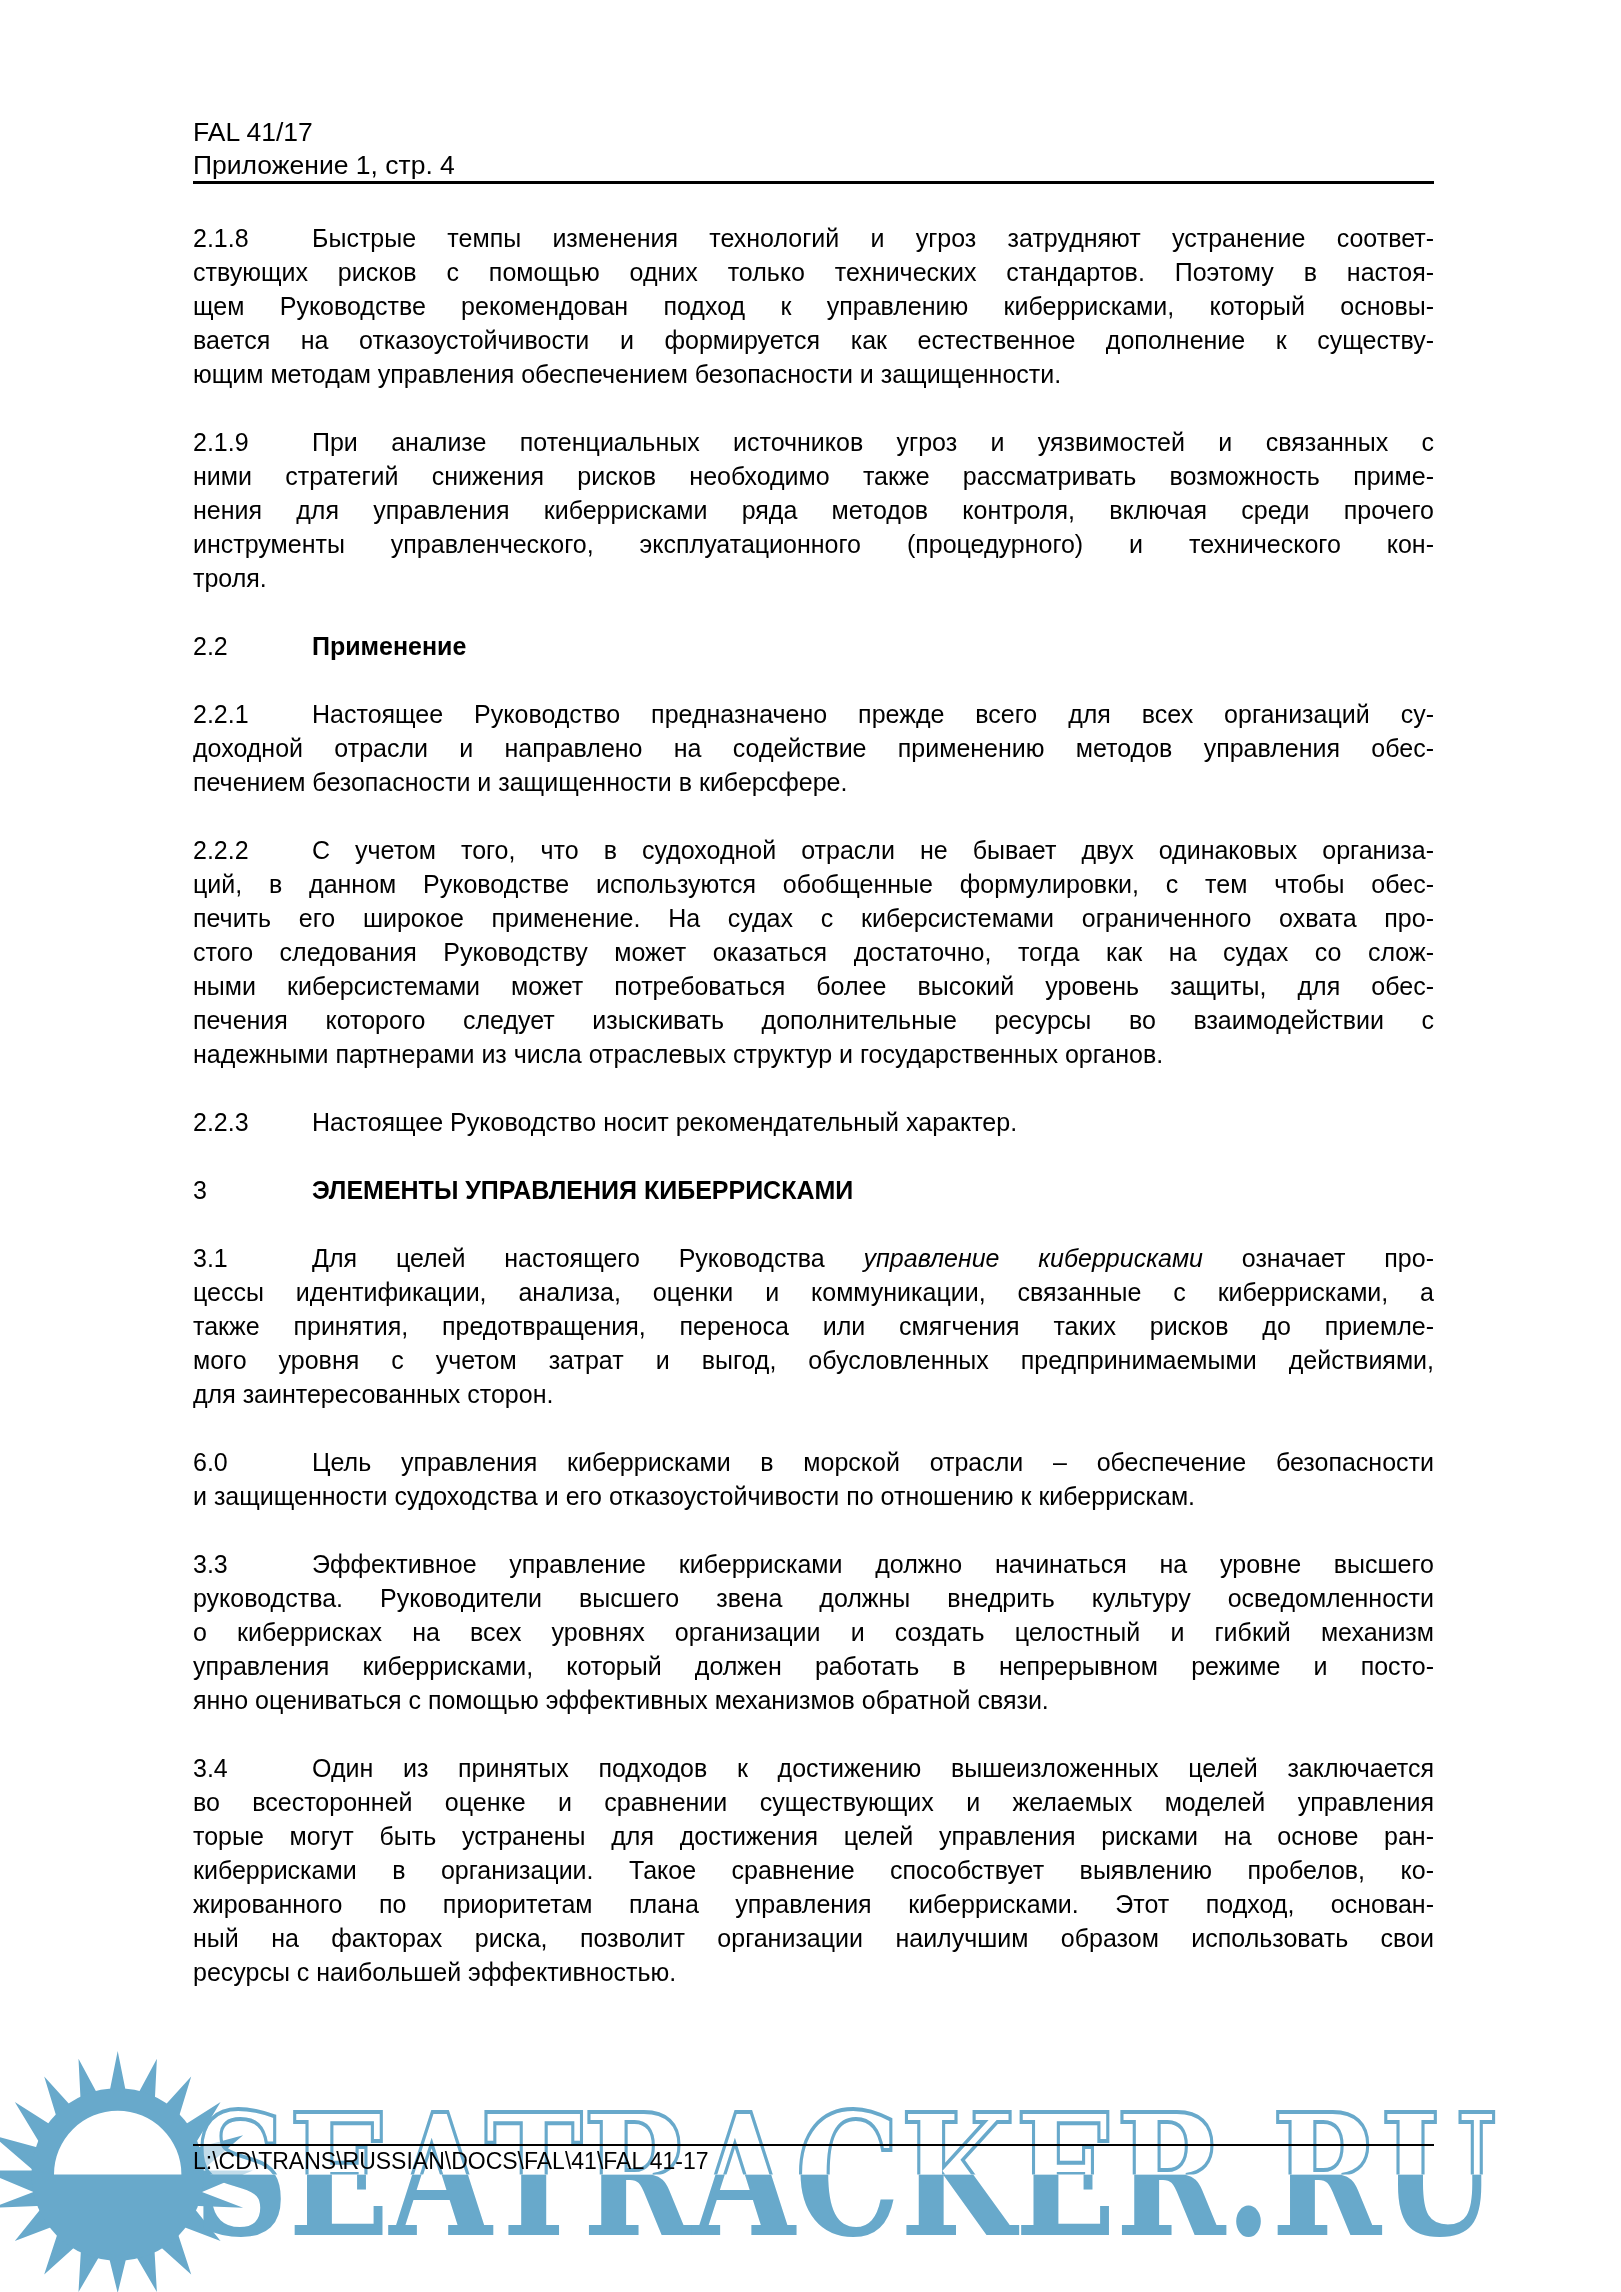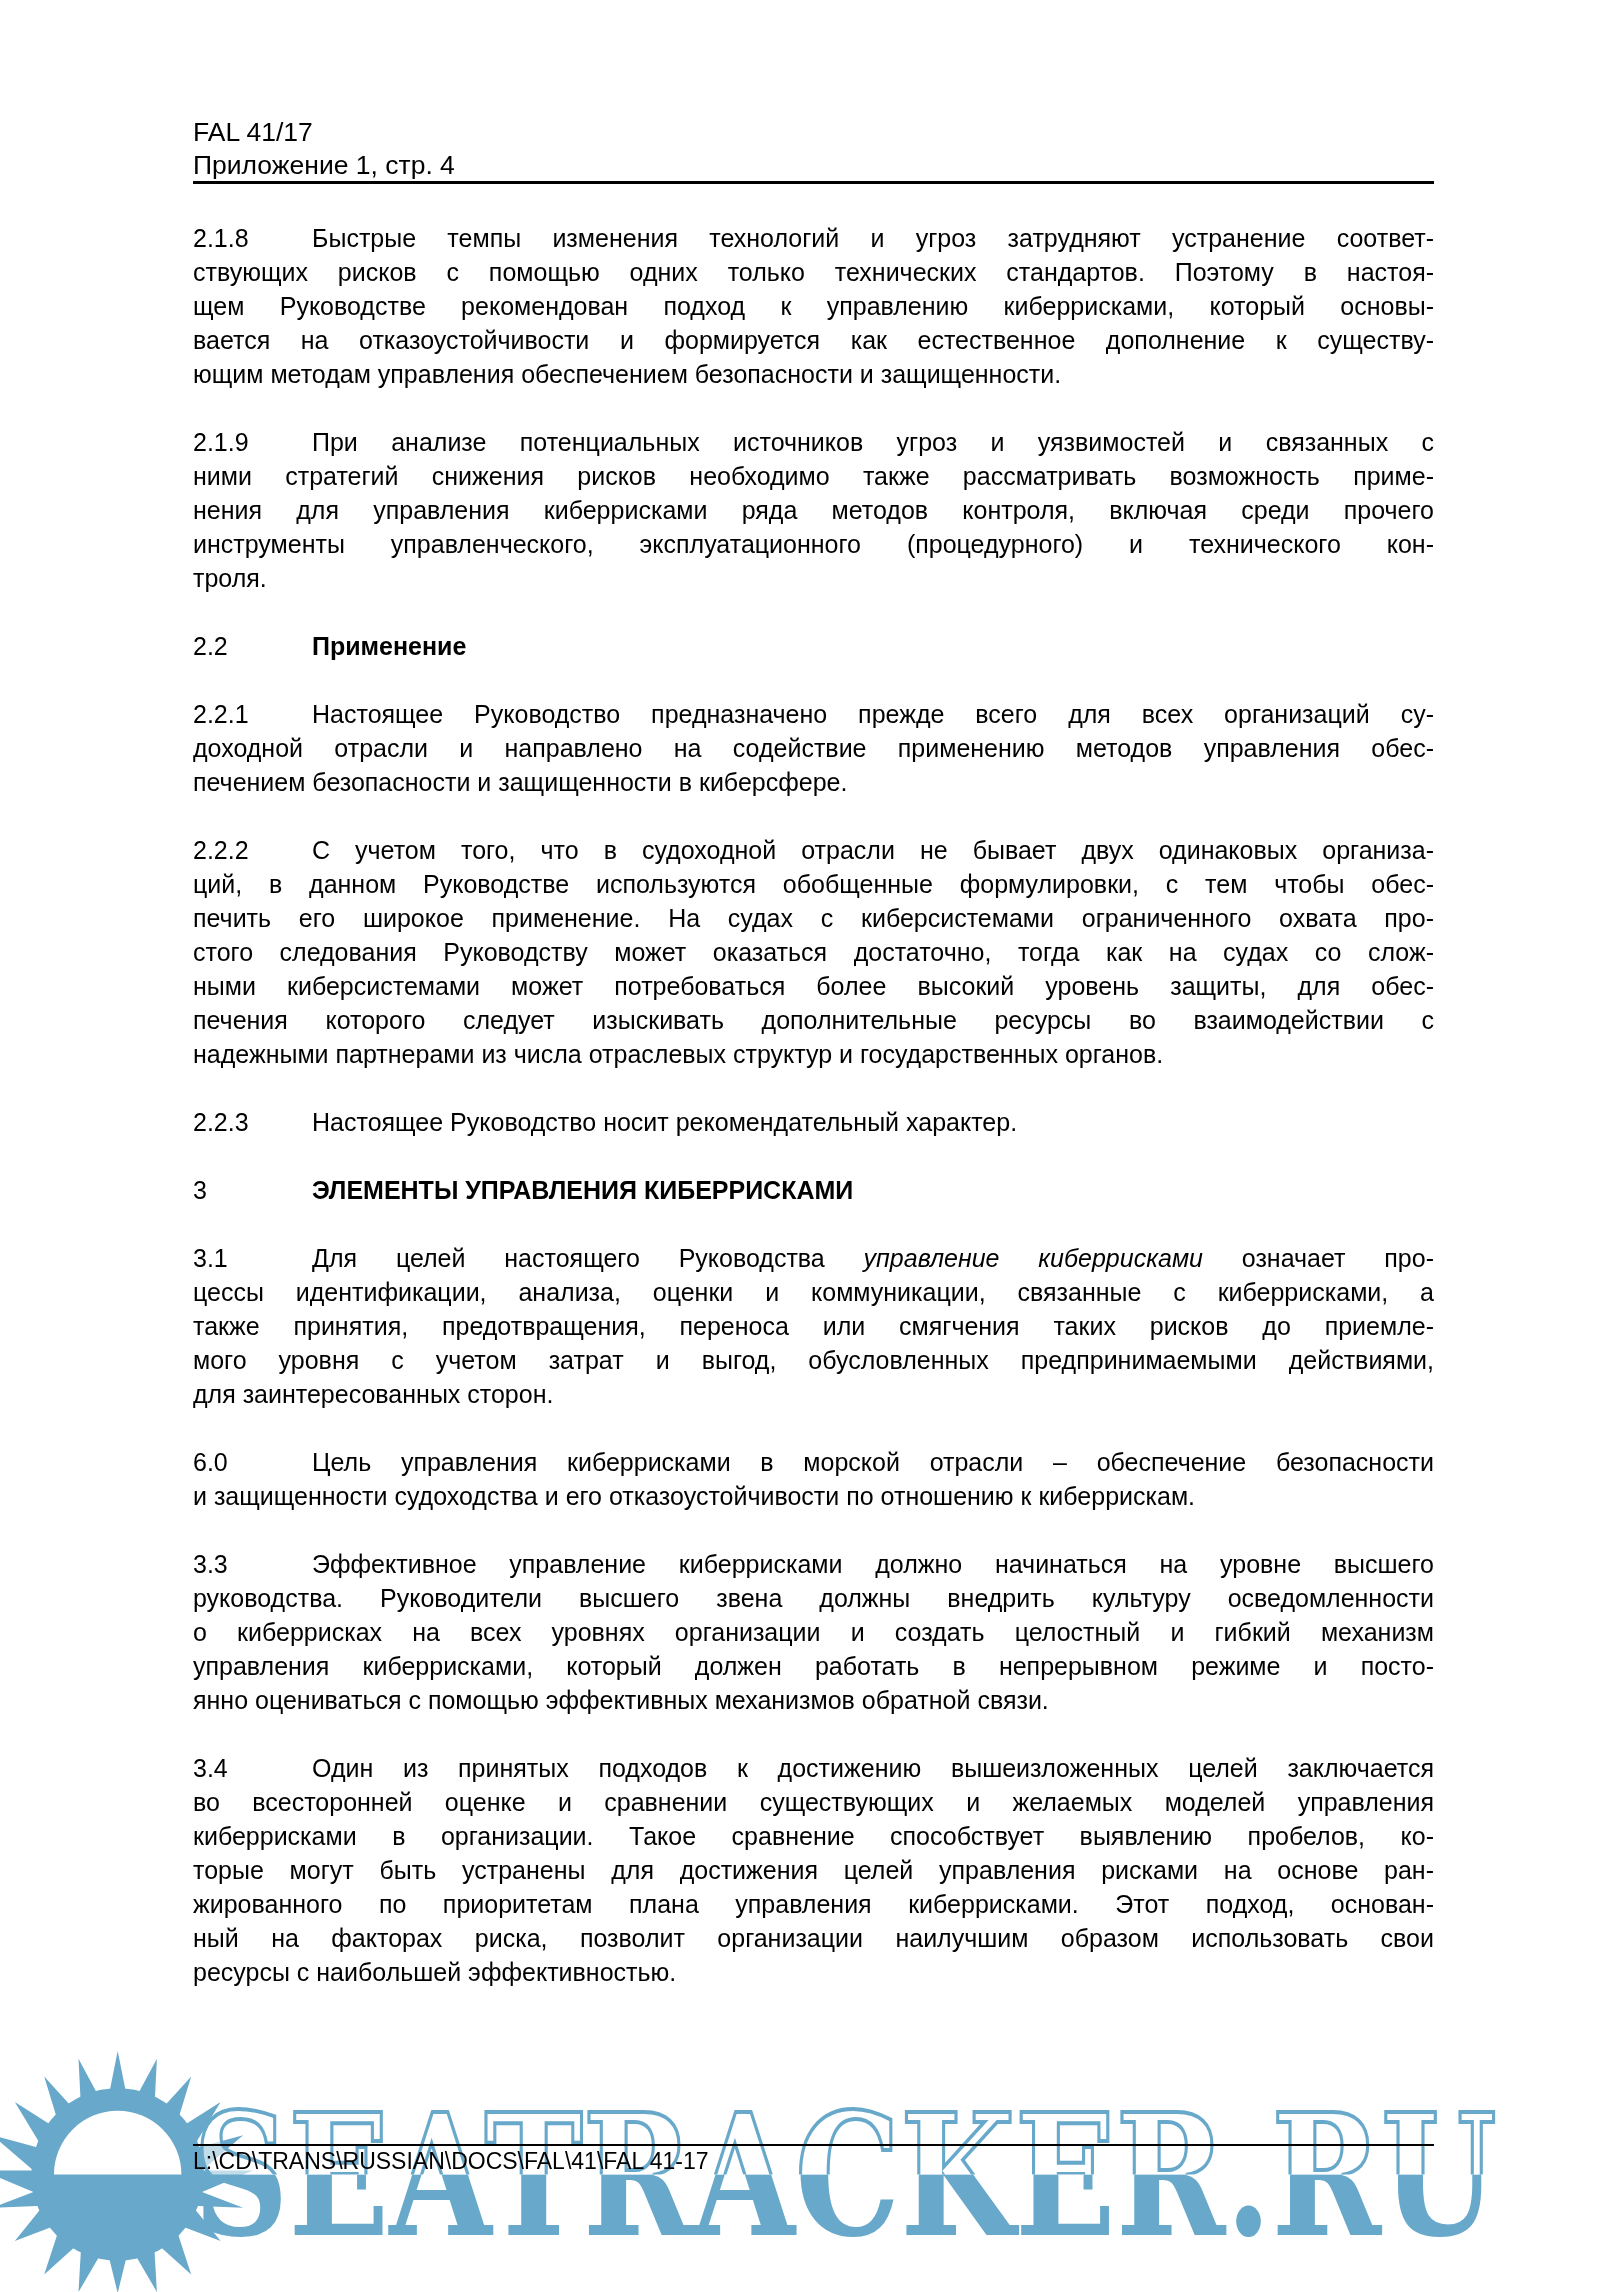--- a/index.html
+++ b/index.html
@@ -185,24 +185,24 @@
 
   <div>
     <div class="row">
         <span class="num">3.4</span>
         <span class="line first">Один из принятых подходов к достижению вышеизложенных целей заключается</span>
       </div>
     <div class="row">
         <span class="line">во всесторонней оценке и сравнении существующих и желаемых моделей управления</span>
       </div>
     <div class="row">
+        <span class="line">торые могут быть устранены для достижения целей управления рисками на основе ран-</span>
+      </div>
+    <div class="row">
         <span class="line">киберрисками в организации. Такое сравнение способствует выявлению пробелов, ко-</span>
-      </div>
-    <div class="row">
-        <span class="line">торые могут быть устранены для достижения целей управления рисками на основе ран-</span>
       </div>
     <div class="row">
         <span class="line">жированного по приоритетам плана управления киберрисками. Этот подход, основан-</span>
       </div>
     <div class="row">
         <span class="line">ный на факторах риска, позволит организации наилучшим образом использовать свои</span>
       </div>
     <div class="row">
         <span class="line last">ресурсы с наибольшей эффективностью.</span>
       </div>

